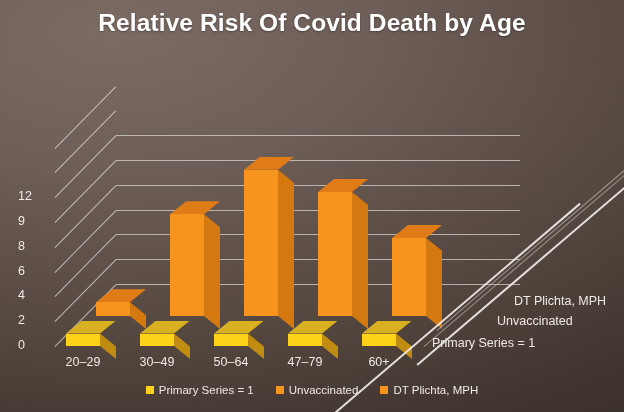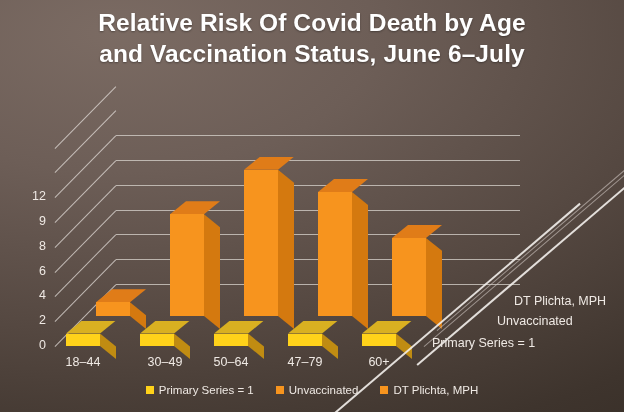--- a/index.html
+++ b/index.html
@@ -27,41 +27,40 @@
   .gridline{position:absolute;height:1px;background:#d5cfc9;opacity:.78;}
   
   .diag{position:absolute;height:1.3px;background:#e6e1dc;opacity:.72;
         transform-origin:0 50%;}
   
   .floordiag{position:absolute;height:1.6px;background:#f3efec;opacity:.9;
         transform-origin:0 50%;}
   .floordiag.thin{height:1.1px;opacity:.62;background:#cfc7c1;}
 
   
-  .ytick{position:absolute;font-size:12.5px;color:#efe9e4;text-align:right;width:28px;}
+  .ytick{position:absolute;font-size:12.5px;color:#efe9e4;text-align:left;width:28px;}
   .xtick{position:absolute;font-size:12.5px;color:#efe9e4;text-align:center;}
   .depthlabel{position:absolute;font-size:12.5px;color:#efe9e4;white-space:nowrap;}
 
   
   .bar{position:absolute;}
 
   
   .legend{position:absolute;left:0;top:384px;width:624px;
           display:flex;justify-content:center;align-items:center;gap:22px;}
   .legend-item{display:flex;align-items:center;gap:5px;font-size:11.5px;color:#efe9e4;white-space:nowrap;}
   .swatch{width:8px;height:8px;display:inline-block;}
 </style>
 </head>
 <body>
 
 <div id="chart-root">
 
   <div class="title">
     <div>Relative Risk Of Covid Death by Age</div>
-    <div>and Vaccination Status, June 6–July</div>
   </div>
 
   <div class="plot">
     <div id="grid-layer">
         <div class="gridline" style="left: 116px; top: 166px; width: 404px;"></div>
         <div class="gridline" style="left: 116px; top: 141.2px; width: 404px;"></div>
         <div class="gridline" style="left: 116px; top: 116.4px; width: 404px;"></div>
         <div class="gridline" style="left: 116px; top: 91.6px; width: 404px;"></div>
         <div class="gridline" style="left: 116px; top: 66.8px; width: 404px;"></div>
         <div class="gridline" style="left: 116px; top: 42px; width: 404px;"></div>
@@ -139,22 +138,22 @@
           <div style="position: absolute; left: 0px; top: 0px; width: 34px; height: 12.4px; background: rgb(255, 210, 26);"></div>
         </div>
       </div>
     <div id="floor-layer">
         <div class="floordiag" style="left: 329px; top: 299px; width: 330px; transform: rotate(-40.5deg);"></div>
         <div class="floordiag" style="left: 417px; top: 246px; width: 300px; transform: rotate(-40.5deg);"></div>
         <div class="floordiag thin" style="left: 424px; top: 228px; width: 300px; transform: rotate(-40.5deg);"></div>
         <div class="floordiag thin" style="left: 437px; top: 212px; width: 300px; transform: rotate(-40.5deg);"></div>
       </div>
     <div id="xtick-layer">
-        <div class="xtick" style="left: 54px; top: 237px; width: 58px;">18–44</div>
-        <div class="xtick" style="left: 136px; top: 237px; width: 58px;">30–49</div>
+        <div class="xtick" style="left: 54px; top: 237px; width: 58px;">20–29</div>
+        <div class="xtick" style="left: 128px; top: 237px; width: 58px;">30–49</div>
         <div class="xtick" style="left: 202px; top: 237px; width: 58px;">50–64</div>
         <div class="xtick" style="left: 276px; top: 237px; width: 58px;">47–79</div>
         <div class="xtick" style="left: 350px; top: 237px; width: 58px;">60+</div>
       </div>
     <div id="depth-layer">
         <div class="depthlabel" style="left: 514px; top: 176px;">DT Plichta, MPH</div>
         <div class="depthlabel" style="left: 497px; top: 196px;">Unvaccinated</div>
         <div class="depthlabel" style="left: 432px; top: 218px;">Primary Series = 1</div>
       </div>
   </div>

